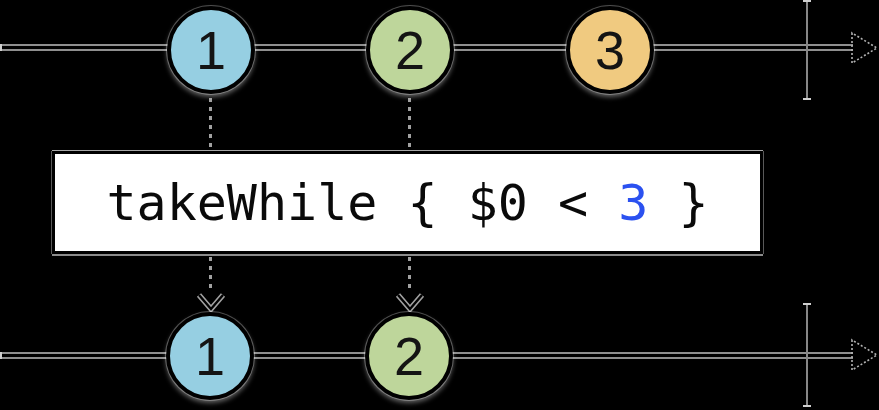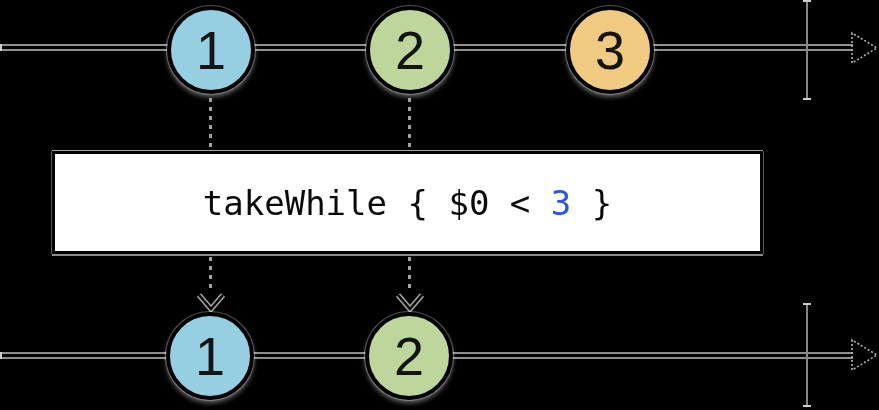--- a/index.html
+++ b/index.html
@@ -64,21 +64,21 @@
   .a-out-1 { left:195px; top:292px; }
   .a-out-2 { left:394px; top:292px; }
 
   
   .op-box {
     position:absolute; left:52px; top:151px; width:705px; height:97px;
     background:#ffffff; border:3px solid #000;
     box-shadow: 0 -1px 0 rgba(255,255,255,0.65), 0 2px 0 rgba(255,255,255,0.55),
                 -1px 0 0 rgba(255,255,255,0.35), 1px 0 0 rgba(255,255,255,0.35);
     display:flex; align-items:center; justify-content:center;
-    font-family:"DejaVu Sans Mono", monospace; font-size:34px;
+    font-family:"DejaVu Sans Mono", monospace; font-size:50px;
     color:#0a0a0a; white-space:pre;
   }
 </style>
 </head>
 <body>
 
 <div class="canvas">
 
   <div class="timeline input"></div>
   <div class="end-bar input"></div>

